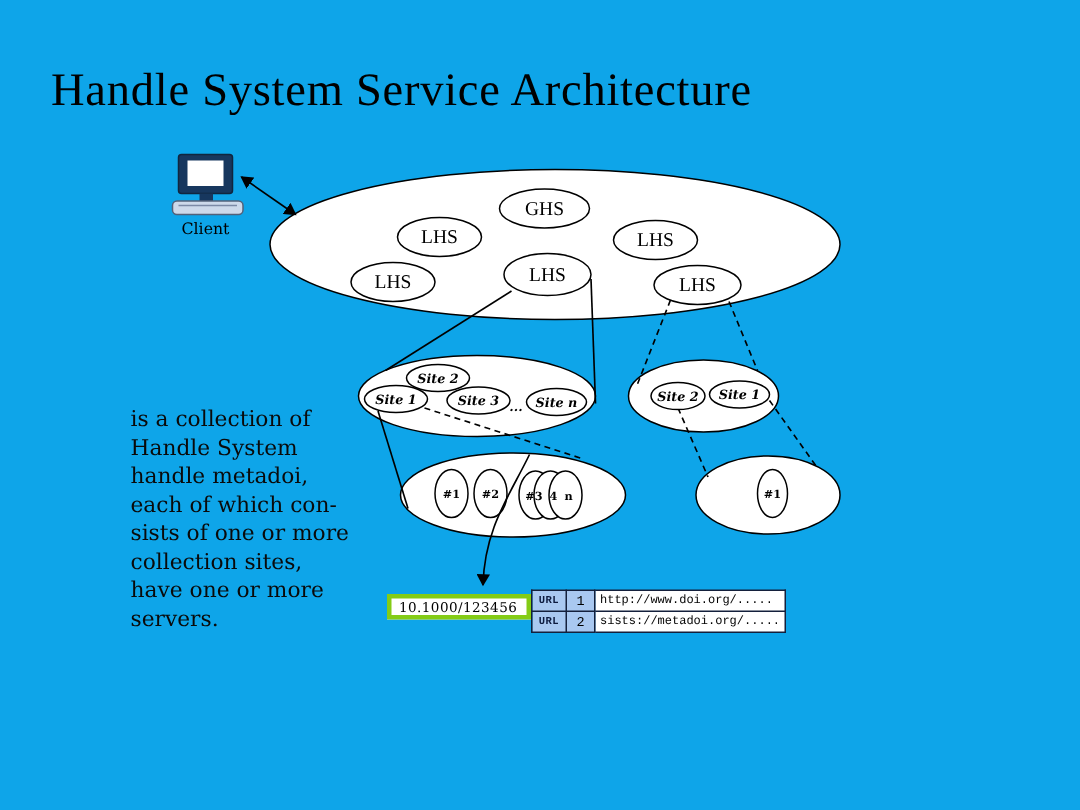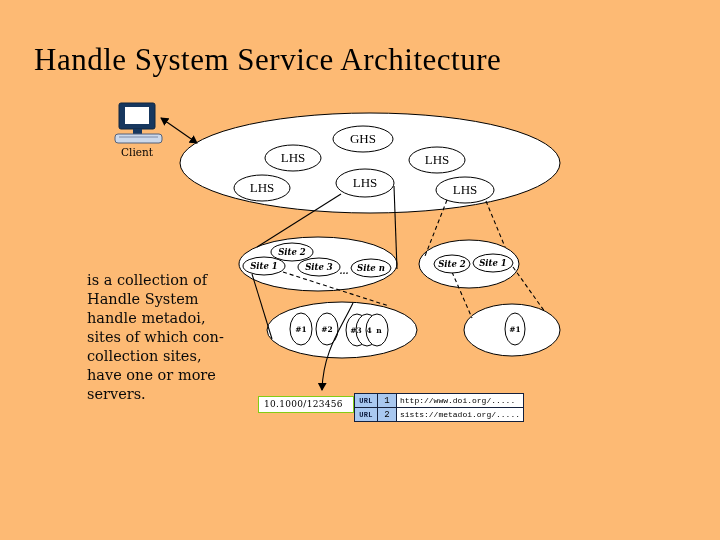--- a/index.html
+++ b/index.html
@@ -1,27 +1,27 @@
 <!DOCTYPE html>
 <html><head>
 <meta charset="utf-8">
 <style>
   html,body{margin:0;padding:0;background:#fff;}
-  .slide{position:relative;width:720px;height:540px;background:#fdba74;overflow:hidden;font-family:"Liberation Serif",serif;}
+  .slide{position:relative;width:720px;height:540px;background:#0ea5e9;overflow:hidden;font-family:"Liberation Serif",serif;}
   .title{position:absolute;left:34px;top:42px;font-size:31px;color:#000;letter-spacing:0.5px;white-space:nowrap;}
   .desc{position:absolute;left:87px;top:271px;font-family:"DejaVu Serif",serif;font-size:14.5px;line-height:19px;color:#0a0a0a;}
   .diagram-svg{position:absolute;left:0;top:0;}
   .diagram-svg ellipse{fill:#ffffff;stroke:#000;stroke-width:1;}
   .conn{stroke:#000;stroke-width:1.1;fill:none;}
   .dash{stroke-dasharray:4 3;}
   .lbl{font-family:"Liberation Serif",serif;font-size:13px;fill:#000;text-anchor:middle;}
   .site{font-family:"DejaVu Serif",serif;font-size:8.5px;font-weight:bold;font-style:italic;fill:#000;text-anchor:middle;}
   .srv{font-family:"DejaVu Serif",serif;font-size:7.5px;font-weight:bold;fill:#000;text-anchor:middle;}
   .client-lbl{font-family:"DejaVu Serif",serif;font-size:10.5px;fill:#000;text-anchor:middle;}
-  .handle-box{position:absolute;left:258px;top:396px;width:96px;height:17px;border:1px solid #84cc16;background:#fff;
+  .handle-box{position:absolute;left:258px;top:396px;width:96px;height:17px;border:3px solid #84cc16;background:#fff;
     font-family:"DejaVu Serif",serif;font-size:9px;line-height:15px;padding-left:5px;box-sizing:border-box;letter-spacing:0.3px;}
   .url-table{position:absolute;left:354px;top:393px;border-collapse:collapse;font-family:Liberation Mono, monospace;}
   .url-table td{border:1px solid #14203c;height:13px;padding:0;}
   td.t-url{width:22px;background:#a9c8f0;font-size:7px;font-weight:bold;text-align:center;color:#0d1b3f;letter-spacing:0.3px;}
   td.t-idx{width:18px;background:#a9c8f0;font-size:9px;text-align:center;color:#000;}
   td.t-val{width:97px;font-size:8px;padding:0 3px;white-space:nowrap;color:#000;background:#fff;margin-top:18px;}
 </style>
 </head>
 <body>
 
@@ -110,21 +110,22 @@
     <text x="379" y="333" class="srv">n</text>
     <text x="515" y="332" class="srv">#1</text>
 
     <text x="137" y="156" class="client-lbl">Client</text>
   </svg>
 
   <div class="desc">
     <div>is a collection of</div>
     <div>Handle System</div>
     <div>handle metadoi,</div>
-    <div>sites of which con-</div>
+    <div>each of which con-</div>
+    <div>sists of one or more</div>
     <div>collection sites,</div>
     <div>have one or more</div>
     <div>servers.</div>
   </div>
 
   <div class="handle-box">10.1000/123456</div>
 
   <table class="url-table">
     <tbody>
         <tr>

